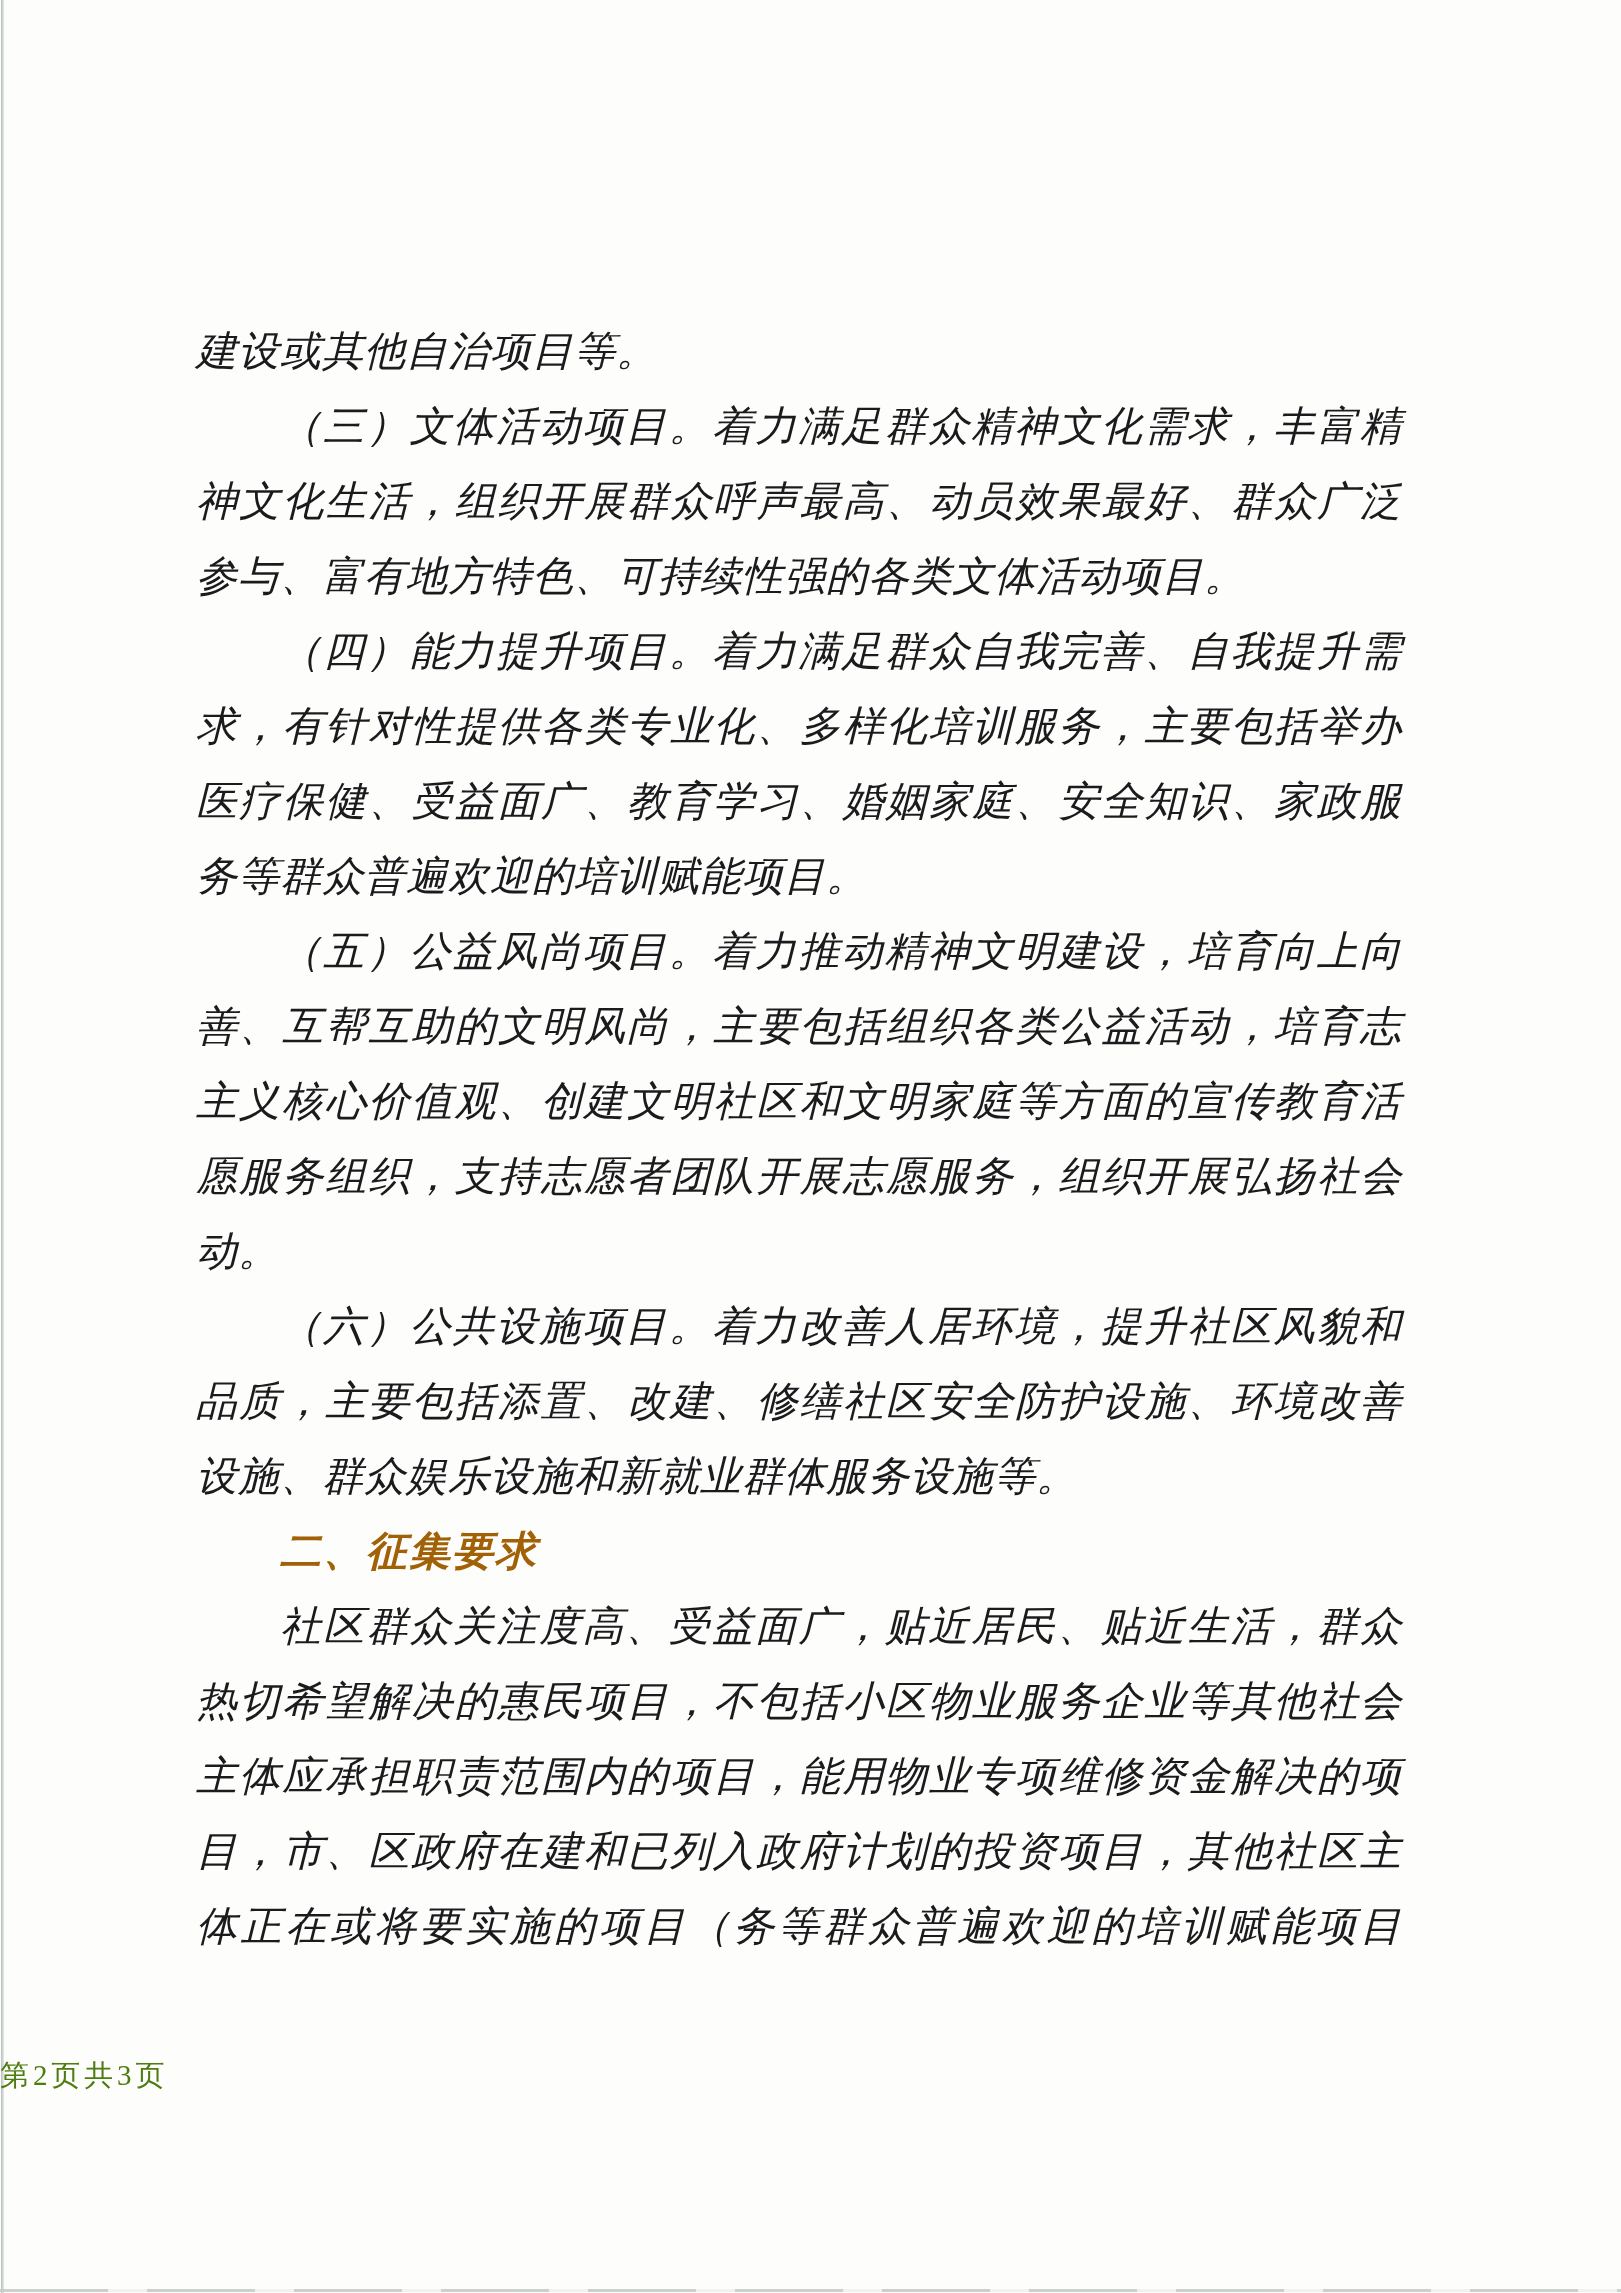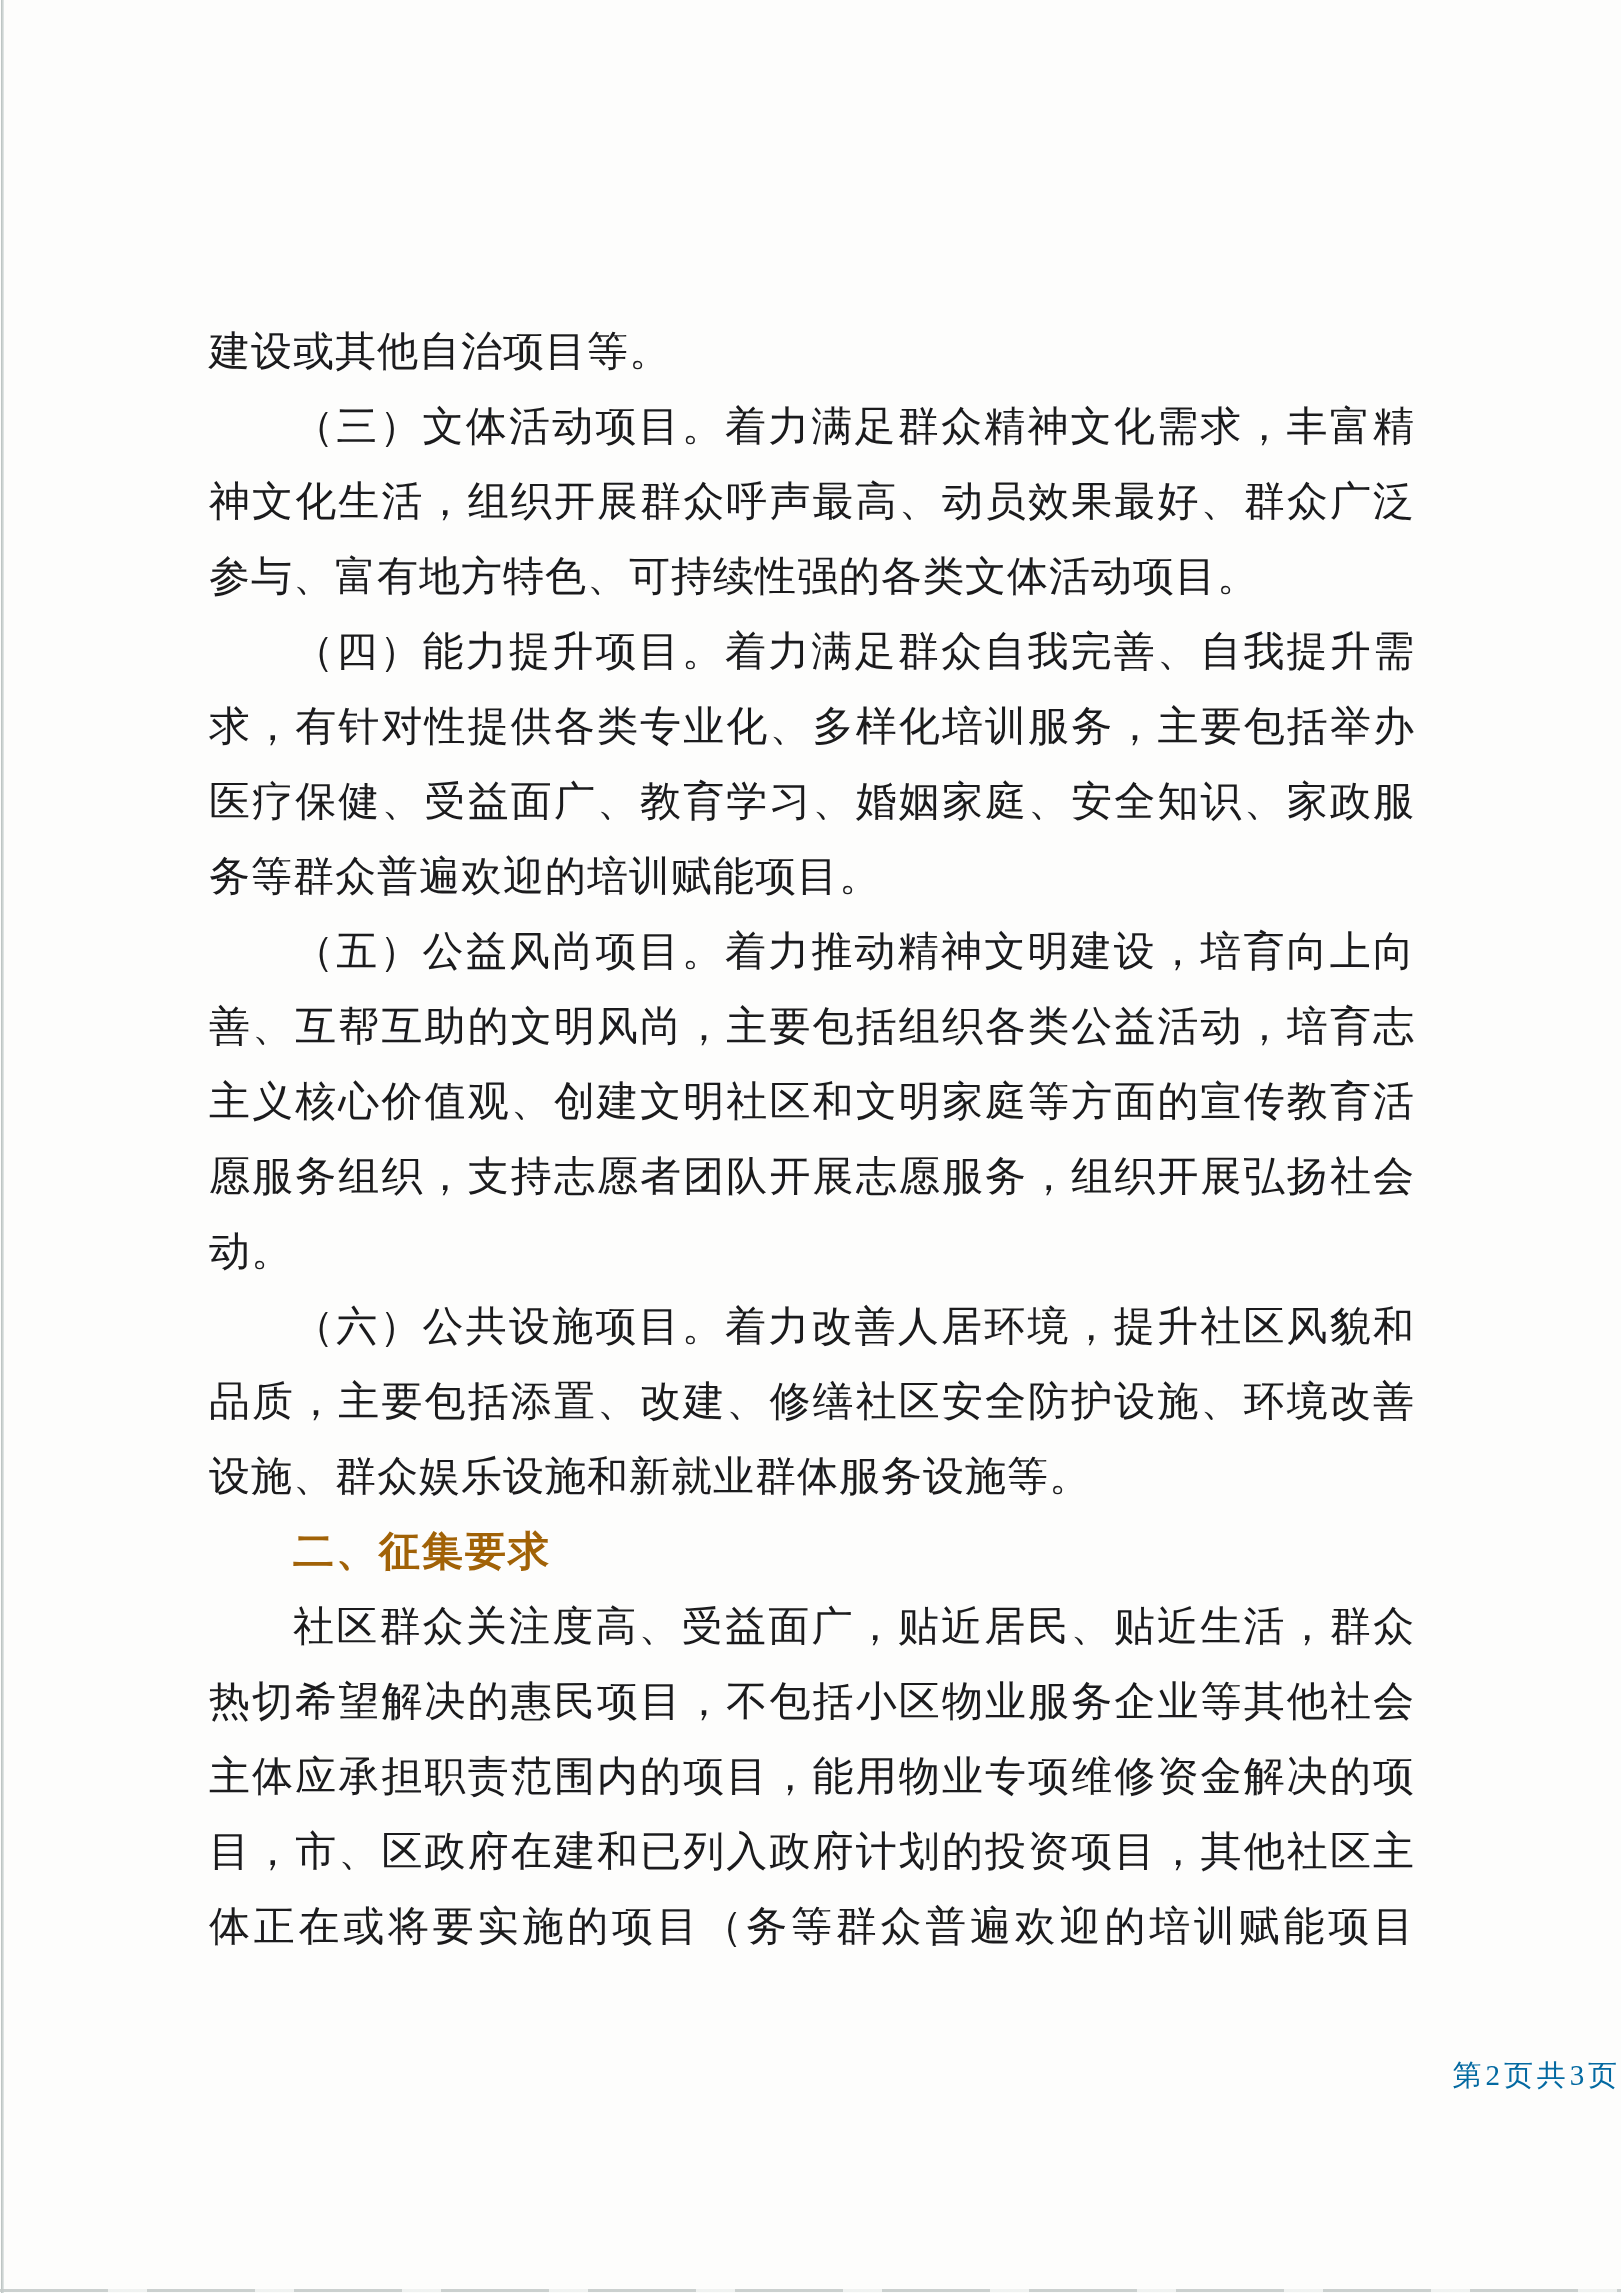--- a/index.html
+++ b/index.html
@@ -24,26 +24,27 @@
   .edge-bottom {
     position: absolute;
     left: 0; bottom: 2px;
     width: 100%; height: 2.9px;
     background: repeating-linear-gradient(to right, #c5cbca 0 108px, #eef1f0 108px 147px);
     opacity: .9;
   }
 
   .doc-body {
     position: absolute;
-    left: 209px;
+    left: 196px;
     top: 314px;
     width: 1206px;
     color: #1b1b1d;
     font-size: 41px;
     letter-spacing: 1px;
+    font-style: italic;
   }
 
   .line {
     height: 75px;
     line-height: 75px;
     white-space: nowrap;
     text-align: left;
   }
   .line.full {
     white-space: normal;
@@ -58,24 +59,24 @@
     letter-spacing: 2px;
   }
 
   .footer {
     position: absolute;
     top: 2054px;
     left: 0;
     width: 100%;
     height: 43px;
     line-height: 43px;
-    text-align: right;
+    text-align: left;
     font-size: 29px;
     letter-spacing: 3.9px;
-    color: #0369a1;
+    color: #4d7c0f;
   }
 </style>
 </head>
 <body>
 
 <div class="page">
   <div class="edge-left"></div>
 
   <main class="doc-body">
       <div class="line">建设或其他自治项目等。</div>

